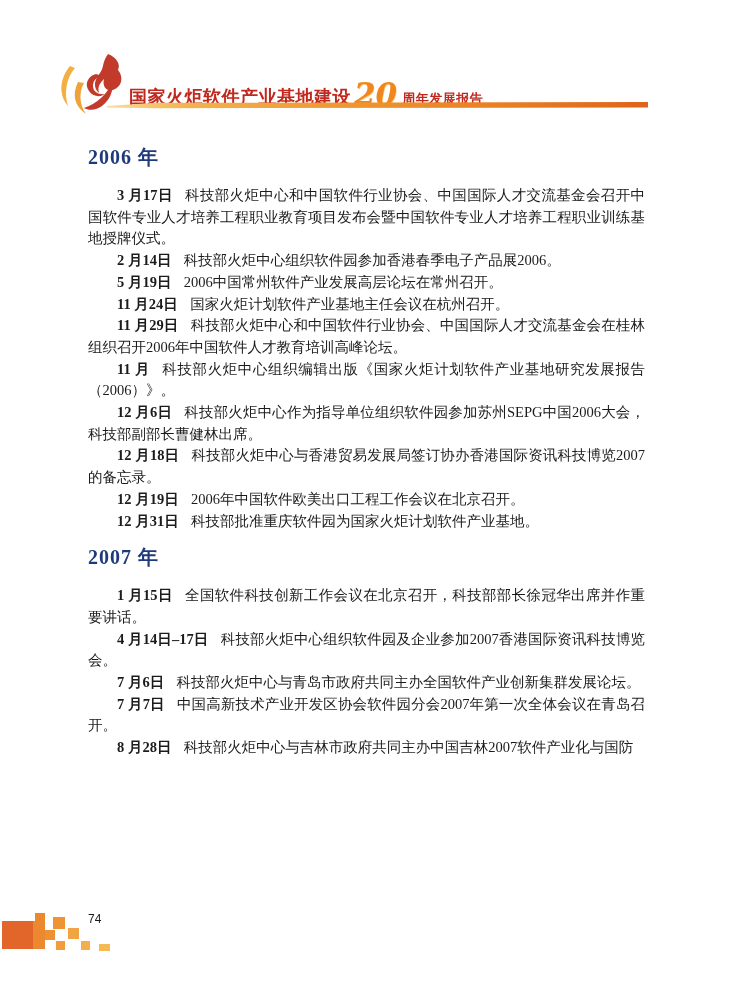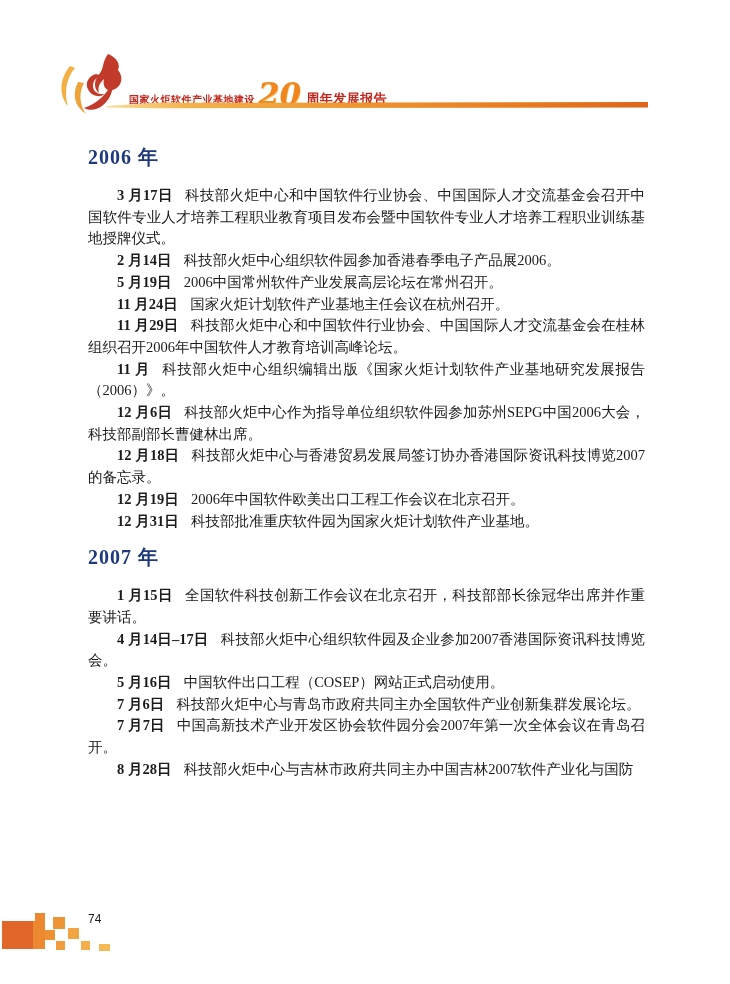--- a/index.html
+++ b/index.html
@@ -25,21 +25,21 @@
     left: 129px;
     top: 74px;
     height: 34px;
     display: flex;
     align-items: baseline;
     font-family: "Liberation Sans", "DejaVu Sans", sans-serif;
     font-weight: bold;
     color: #c1281d;
     white-space: nowrap;
   }
-  .hdr-title .t-pre { font-size: 10px; letter-spacing: 0.5px; }
+  .hdr-title .t-pre { font-size: 18px; letter-spacing: 0.5px; }
   .hdr-title .t-num {
     font-family: "DejaVu Serif", serif;
     font-style: italic;
     font-weight: bold;
     font-size: 31px;
     color: #f0861d;
     margin: 0 5px 0 3px;
     text-shadow: 0.5px 0.5px 0 #fbc46a;
     position: relative;
     top: 2px;
@@ -144,21 +144,20 @@
 </div>
   </div>
 
   <div class="section">
     <h2 class="section-heading">2007 年</h2>
     <div class="section-paragraphs">
   <p><b class="event-date">1 月15日</b><span class="event-text">全国软件科技创新工作会议在北京召开，科技部部长徐冠华出席并作重要讲话。</span></p>
 
   <p><b class="event-date">4 月14日–17日</b><span class="event-text">科技部火炬中心组织软件园及企业参加2007香港国际资讯科技博览会。</span></p>
 
-  <p><b class="event-date">5 月16日</b><span class="event-text">中国软件出口工程（COSEP）网站正式启动使用。</span></p>
 
 
   <p><b class="event-date">7 月6日</b><span class="event-text">科技部火炬中心与青岛市政府共同主办全国软件产业创新集群发展论坛。</span></p>
 
   <p><b class="event-date">7 月7日</b><span class="event-text">中国高新技术产业开发区协会软件园分会2007年第一次全体会议在青岛召开。</span></p>
 
 
   <p><b class="event-date">8 月28日</b><span class="event-text">科技部火炬中心与吉林市政府共同主办中国吉林2007软件产业化与国防</span></p>
 </div>
   </div>

